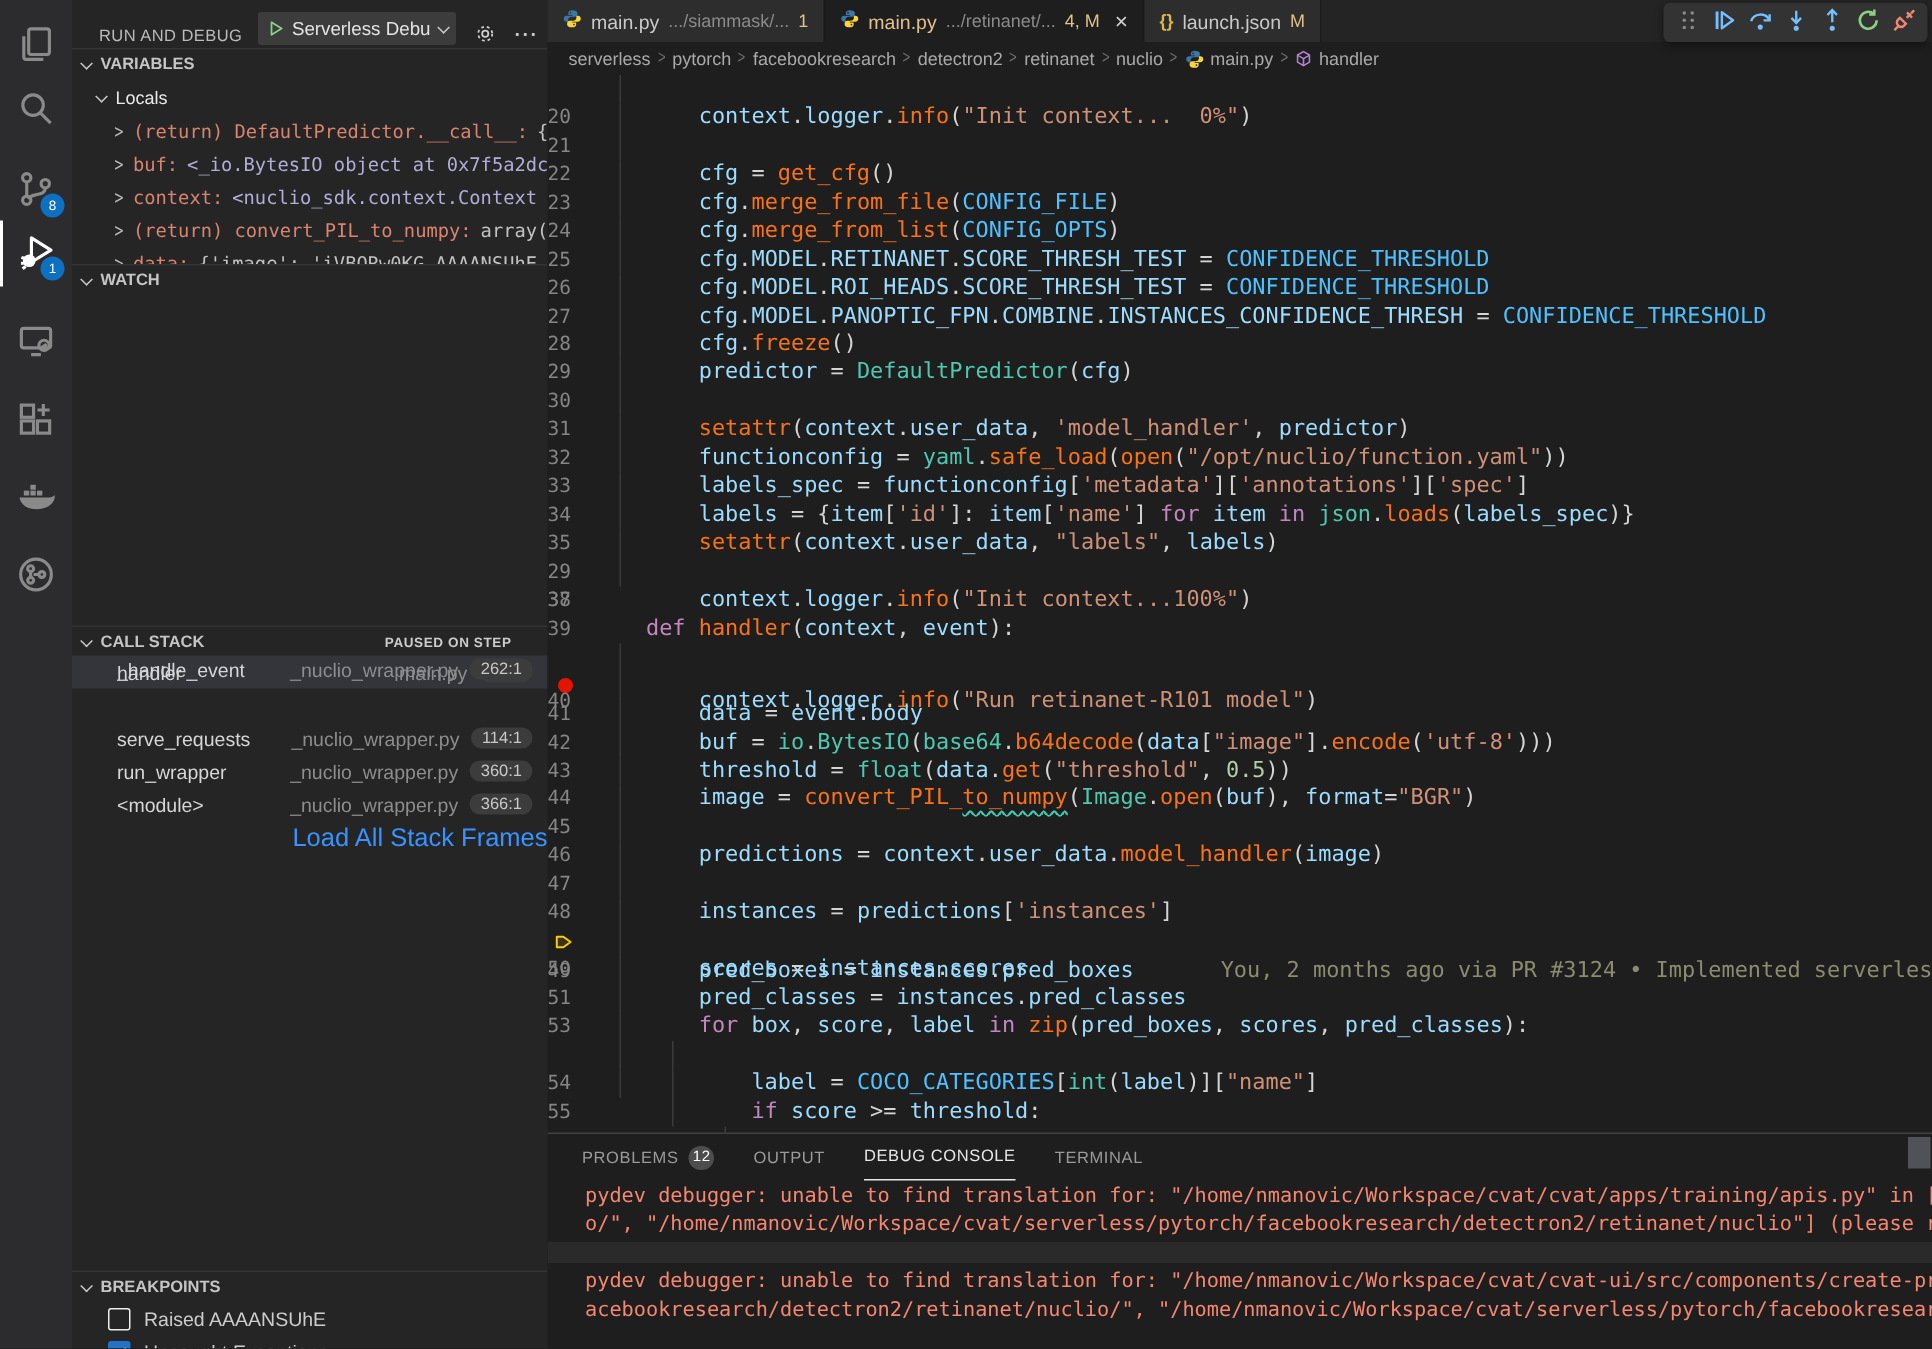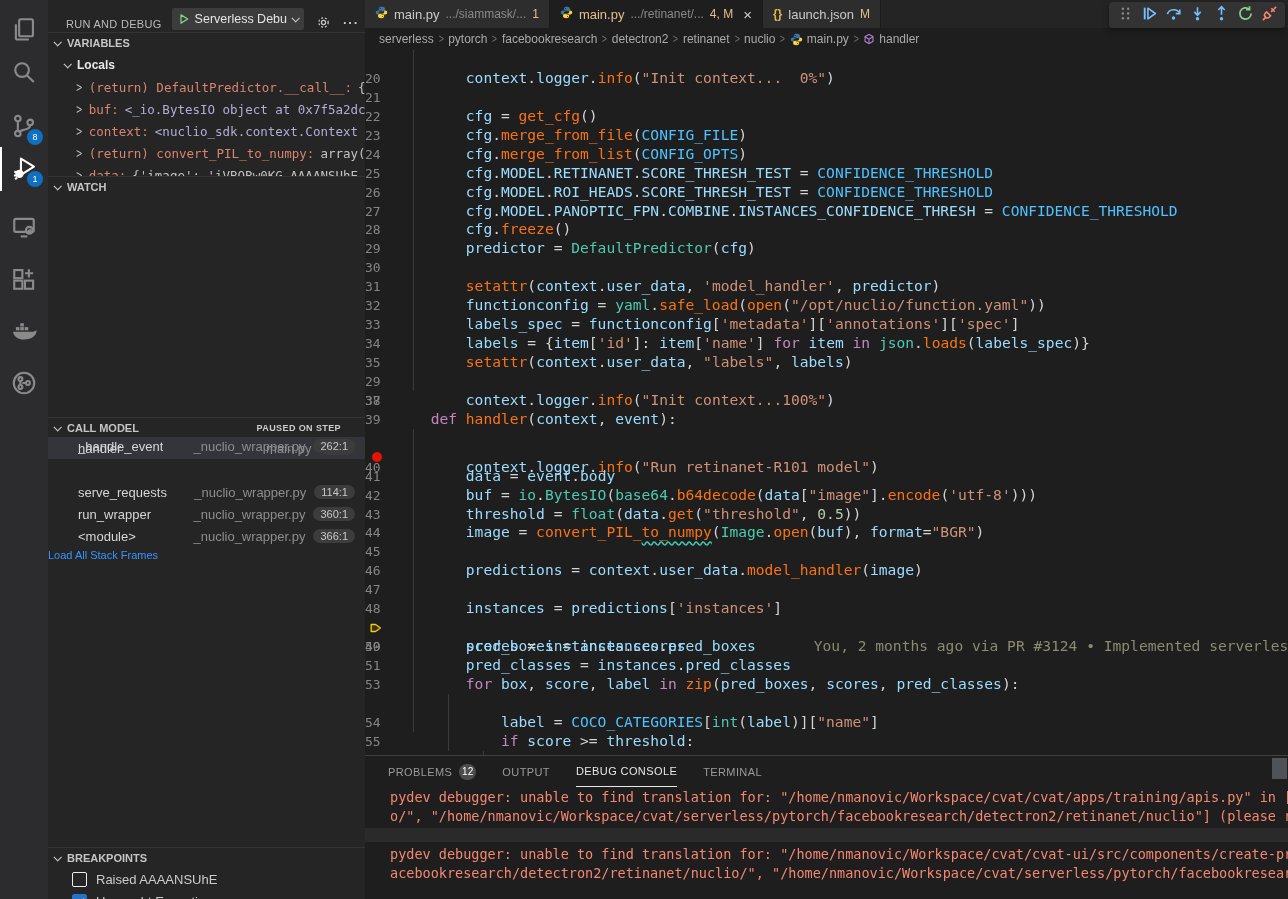--- a/index.html
+++ b/index.html
@@ -21,34 +21,34 @@
   .sb-title{font-size:11px;color:#bbbbbb;letter-spacing:.3px;white-space:nowrap}
   .launch-select{margin-left:10px;height:22px;background:#3c3c3c;border-radius:2px;display:flex;align-items:center;
     padding:0 6px;gap:5px;max-width:150px;cursor:pointer}
   .launch-select .lbl{color:#e4e4e4;font-size:12.5px;white-space:nowrap;overflow:hidden;max-width:100px}
   .hdr-ico{margin-left:12px;color:#cccccc;cursor:pointer;display:flex;align-items:center}
   .chev{display:inline-block;width:6px;height:6px;border-right:1.4px solid #cccccc;border-bottom:1.4px solid #cccccc;transform:rotate(45deg) translateY(-1px)}
   .sec-head{position:absolute;left:0;width:100%;height:20px;display:flex;align-items:center;gap:7px;padding-left:6px;
     font-size:11px;font-weight:bold;color:#c5c5c5;border-top:1px solid rgba(255,255,255,.07);cursor:pointer}
   .mono{font-family:"DejaVu Sans Mono",monospace}
   .locals-row{position:absolute;left:0;top:55px;width:100%;height:20px;display:flex;align-items:center;gap:7px;padding-left:16px;
-    font-weight:bold;color:#e8e8e8;font-size:12px;cursor:pointer}
+    font-weight:normal;color:#e8e8e8;font-size:12px;cursor:pointer}
   .var-rows{position:absolute;left:0;top:76px;width:100%;height:100px;overflow:hidden}
   .var-row{height:22px;display:flex;align-items:center;gap:6px;padding-left:28px;white-space:nowrap;font-size:12.5px;cursor:pointer}
   .var-row .gt{color:#bbbbbb;font-size:11px;transform:scale(.9,1.2)}
   .vname{color:#d9846f}
   .vval{color:#c2c2c2}
   .vval.obj{color:#b0aed6}
   .cs-row{position:absolute;left:0;width:100%;height:22px;display:flex;align-items:center;padding:0 10px 0 30px;cursor:pointer;white-space:nowrap}
   .cs-row.sel{background:#33353a}
   .cs-name{color:#d6d6d6;flex:0 1 auto;overflow:hidden}
   .cs-file{margin-left:auto;color:#8d8d8d;padding-right:8px}
   .cs-pill{background:#3c3c3c;color:#c8c8c8;font-size:11px;border-radius:9px;padding:1px 7px}
   .paused{margin-left:auto;margin-right:24px;font-size:9px;font-weight:bold;color:#cccccc;letter-spacing:.4px}
-  .loadall{position:absolute;left:0;top:549px;width:100%;text-align:left;color:#3794ff;cursor:pointer;font-size:11px}
+  .loadall{position:absolute;left:0;top:549px;width:100%;text-align:right;color:#3794ff;cursor:pointer;font-size:17px}
   .bp-row{position:absolute;left:0;width:100%;height:22px;display:flex;align-items:center;gap:9px;padding-left:24px;cursor:pointer}
   .cbx{width:15px;height:15px;border:1.6px solid #ededed;border-radius:2px;background:transparent;position:relative;flex:none}
   .cbx.on{background:#2472c8;border-color:#2472c8}
   .cbx.on::after{content:"";position:absolute;left:3.2px;top:1px;width:5px;height:8px;border-right:1.8px solid #fff;border-bottom:1.8px solid #fff;transform:rotate(40deg)}
 
   
   .editor-area{position:absolute;left:365px;top:0;right:0;height:755px;background:#1e1e1e}
   .tabbar{position:absolute;left:0;top:0;right:0;height:28px;background:#242424;display:flex}
   .tab{height:28px;display:flex;align-items:center;gap:6px;padding:0 10px;background:#2d2d2d;border-right:1px solid #1b1b1b;cursor:pointer;white-space:nowrap}
   .tab.active{background:#1e1e1e}
@@ -222,21 +222,21 @@
         </div>
       </div>
 
     <div class="sec-head" style="top:176px">
       <span class="chev"></span>
       <span>WATCH</span>
     </div>
 
     <div class="sec-head" style="top:417px">
       <span class="chev"></span>
-      <span>CALL MODEL</span>
+      <span>CALL STACK</span>
       <span class="paused">PAUSED ON STEP</span>
     </div>
     <div id="frames">
         <div class="cs-row sel" style="top: 437px;">
           <span class="cs-name">handler</span>
           <span class="cs-file">main.py</span>
           <span class="cs-pill">49:1</span>
         </div>
         <div class="cs-row" style="top: 435px;">
           <span class="cs-name">_handle_event</span>

